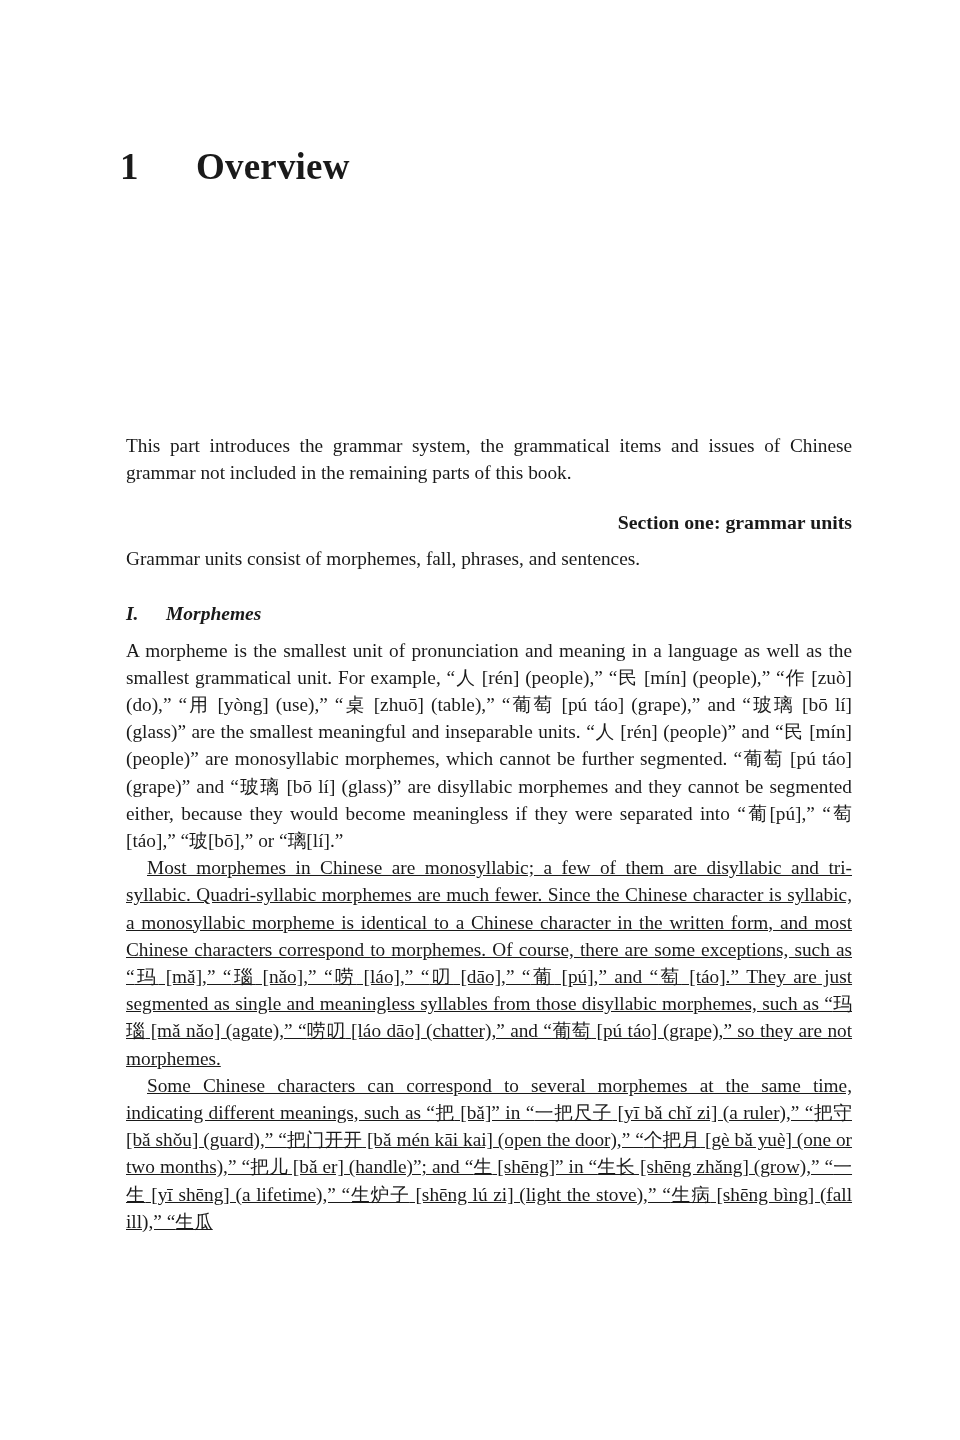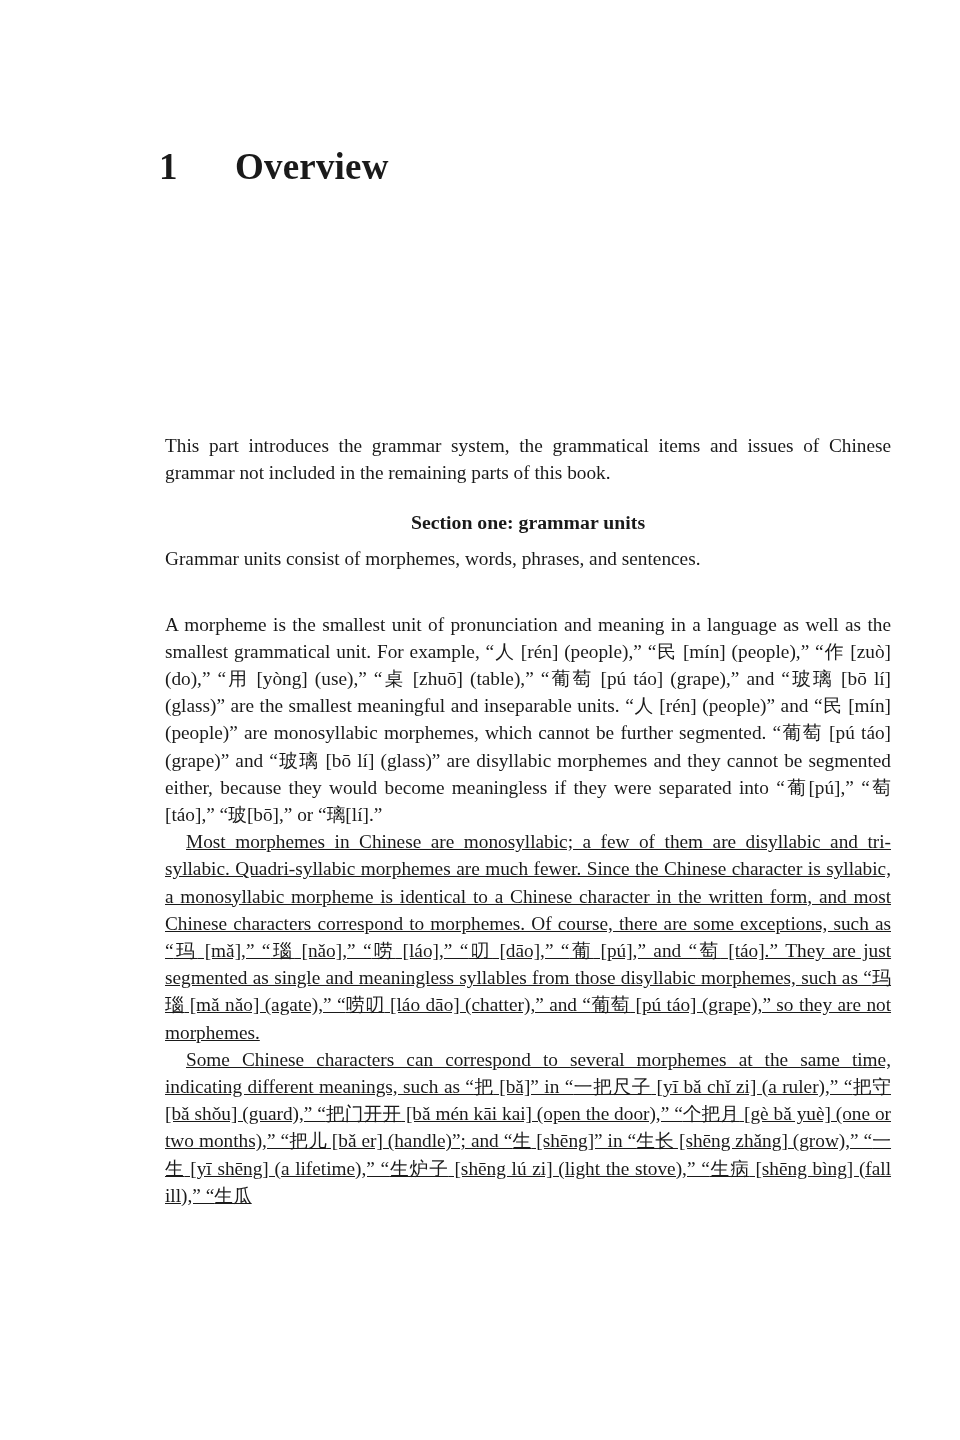--- a/index.html
+++ b/index.html
@@ -13,21 +13,20 @@
     font-family: "Liberation Serif", "DejaVu Serif", serif;
     color: #1a1a1a;
     overflow: hidden;
   }
 
   .page {
     position: relative;
     width: 800px;
     height: 1440px;
     box-sizing: border-box;
-    margin-left: 39px;
   }
 
   
   .chapter-title {
     position: absolute;
     left: 120px;
     top: 122px;
     width: 726px;
     font-size: 37px;
     font-weight: bold;
@@ -71,21 +70,21 @@
 
   .spacer-intro { height: 23px; }
   .spacer-after-h2 { height: 10px; }
   .spacer-before-h3 { height: 28px; }
   .spacer-after-h3 { height: 10px; }
 
   .heading-2 {
     font-size: 19.8px;
     font-weight: bold;
     line-height: 26px;
-    text-align: center;
+    text-align: right;
   }
 
   .heading-3 {
     font-size: 19.5px;
     font-weight: bold;
     font-style: italic;
     line-height: 26px;
     text-align: left;
     white-space: nowrap;
   }
@@ -111,24 +110,27 @@
   <div class="content">
 
     <p class="para">This part introduces the grammar system, the grammatical items and issues of Chinese grammar not included in the remaining parts of this book.</p>
 
     <div class="spacer-intro"></div>
 
     <h2 class="heading-2">Section one: grammar units</h2>
 
     <div class="spacer-after-h2"></div>
 
-    <p class="para">Grammar units consist of morphemes, words, phrases, and sentences.</p>
+    <p class="para">Grammar units consist of morphemes, fall, phrases, and sentences.</p>
 
     <div class="spacer-before-h3"></div>
 
+    <h3 class="heading-3">
+      <span class="h3-num">I.</span><span>Morphemes</span>
+    </h3>
 
     <div class="spacer-after-h3"></div>
 
     <p class="para">A morpheme is the smallest unit of pronunciation and meaning in a language as well as the smallest grammatical unit. For example, “<span class="cjk">人</span> [rén] (people),” “<span class="cjk">民</span> [mín] (people),” “<span class="cjk">作</span> [zuò] (do),” “<span class="cjk">用</span> [yòng] (use),” “<span class="cjk">桌</span> [zhuō] (table),” “<span class="cjk">葡萄</span> [pú táo] (grape),” and “<span class="cjk">玻璃</span> [bō lí] (glass)” are the smallest meaningful and inseparable units. “<span class="cjk">人</span> [rén] (people)” and “<span class="cjk">民</span> [mín] (people)” are monosyllabic morphemes, which cannot be further segmented. “<span class="cjk">葡萄</span> [pú táo] (grape)” and “<span class="cjk">玻璃</span> [bō lí] (glass)” are disyllabic morphemes and they cannot be segmented either, because they would become meaningless if they were separated into “<span class="cjk">葡</span>[pú],” “<span class="cjk">萄</span>[táo],” “<span class="cjk">玻</span>[bō],” or “<span class="cjk">璃</span>[lí].”</p>
     <p class="para indent">Most morphemes in Chinese are monosyllabic; a few of them are disyllabic and tri-syllabic. Quadri-syllabic morphemes are much fewer. Since the Chinese character is syllabic, a monosyllabic morpheme is identical to a Chinese charac­ter in the written form, and most Chinese characters correspond to morphemes. Of course, there are some exceptions, such as “<span class="cjk">玛</span> [mǎ],” “<span class="cjk">瑙</span> [nǎo],” “<span class="cjk">唠</span> [láo],” “<span class="cjk">叨</span> [dāo],” “<span class="cjk">葡</span> [pú],” and “<span class="cjk">萄</span> [táo].” They are just segmented as single and meaningless syllables from those disyllabic morphemes, such as “<span class="cjk">玛瑙</span> [mǎ nǎo] (agate),” “<span class="cjk">唠叨</span> [láo dāo] (chatter),” and “<span class="cjk">葡萄</span> [pú táo] (grape),” so they are not morphemes.</p>
     <p class="para indent">Some Chinese characters can correspond to several morphemes at the same time, indicating different meanings, such as “<span class="cjk">把</span> [bǎ]” in “<span class="cjk">一把尺子</span> [yī bǎ chǐ zi] (a ruler),” “<span class="cjk">把守</span> [bǎ shǒu] (guard),” “<span class="cjk">把门开开</span> [bǎ mén kāi kai] (open the door),” “<span class="cjk">个把月</span> [gè bǎ yuè] (one or two months),” “<span class="cjk">把儿</span> [bǎ er] (handle)”; and “<span class="cjk">生</span> [shēng]” in “<span class="cjk">生长</span> [shēng zhǎng] (grow),” “<span class="cjk">一生</span> [yī shēng] (a lifetime),” “<span class="cjk">生炉子</span> [shēng lú zi] (light the stove),” “<span class="cjk">生病</span> [shēng bìng] (fall ill),” “<span class="cjk">生瓜</span></p>
 
   </div>
 </div>
 

